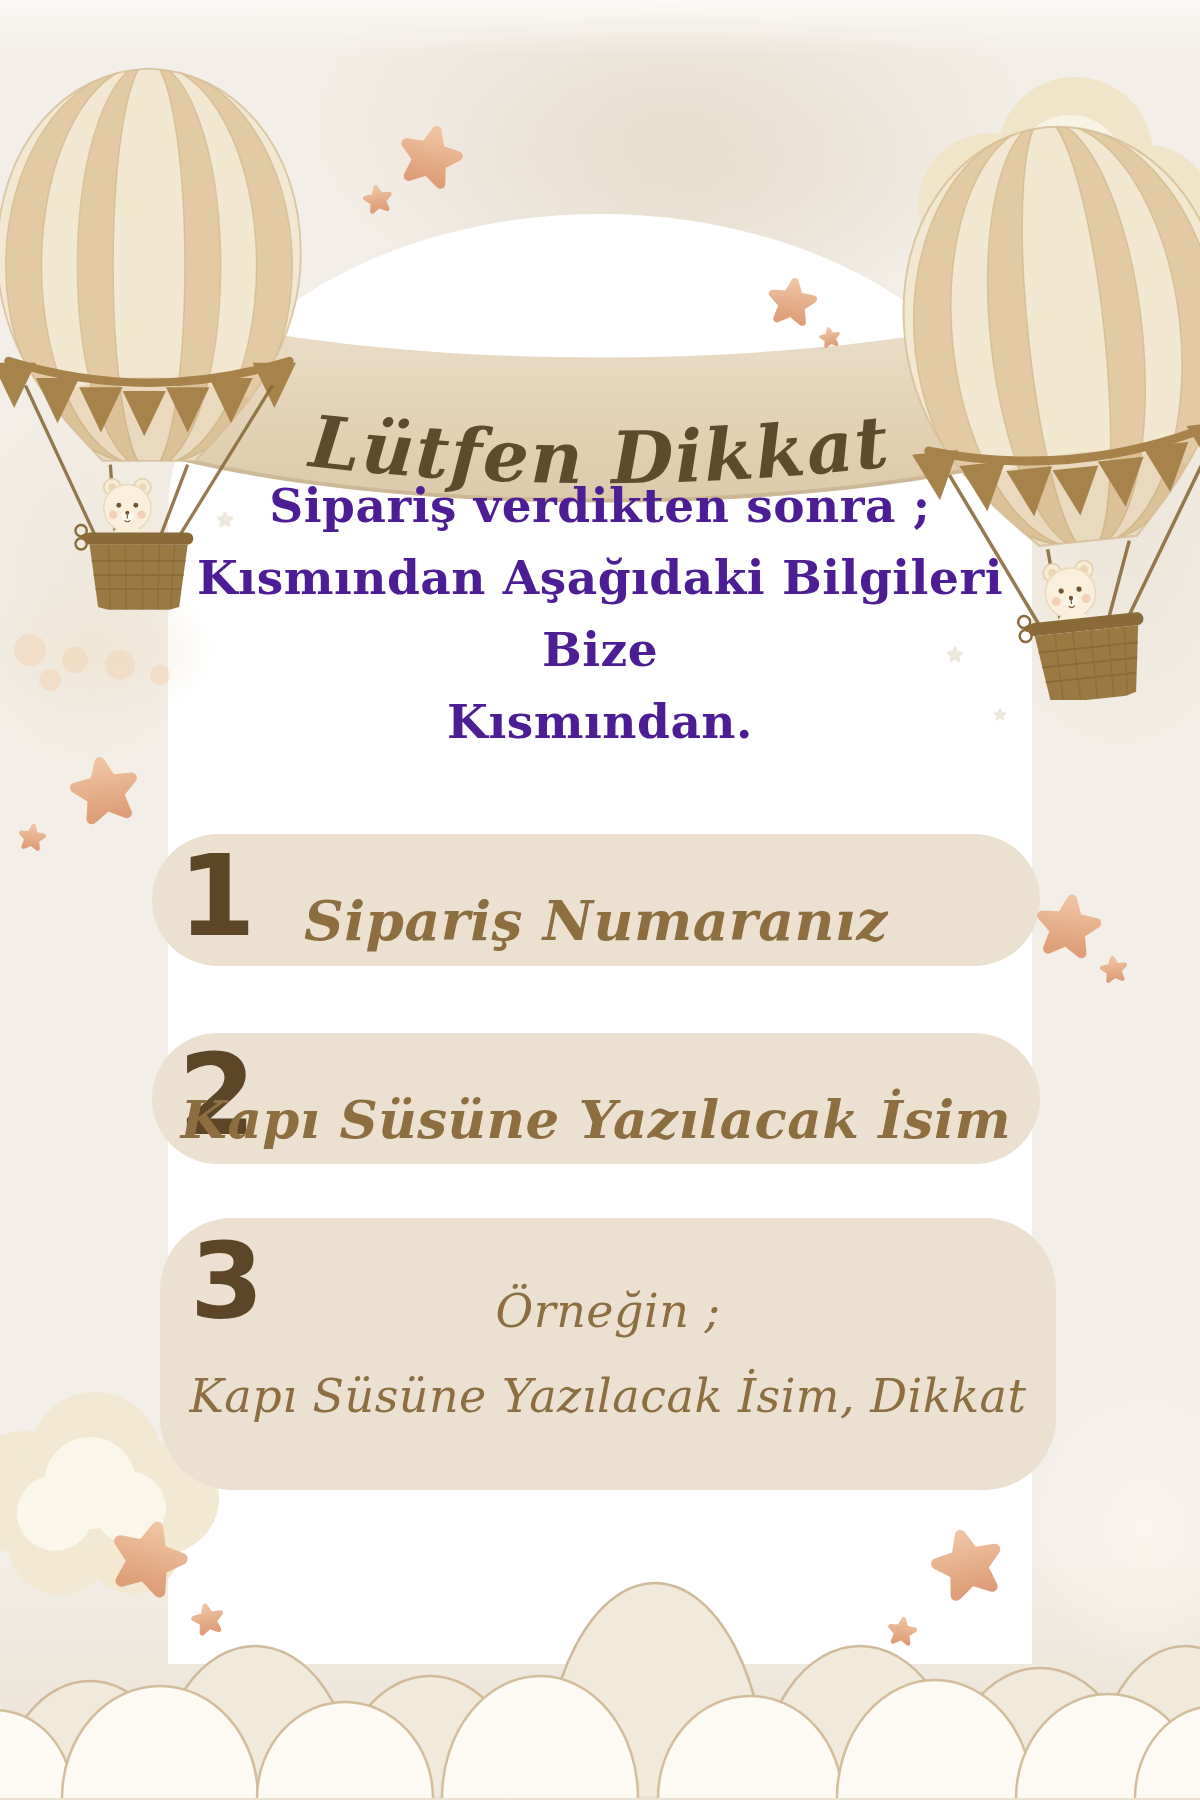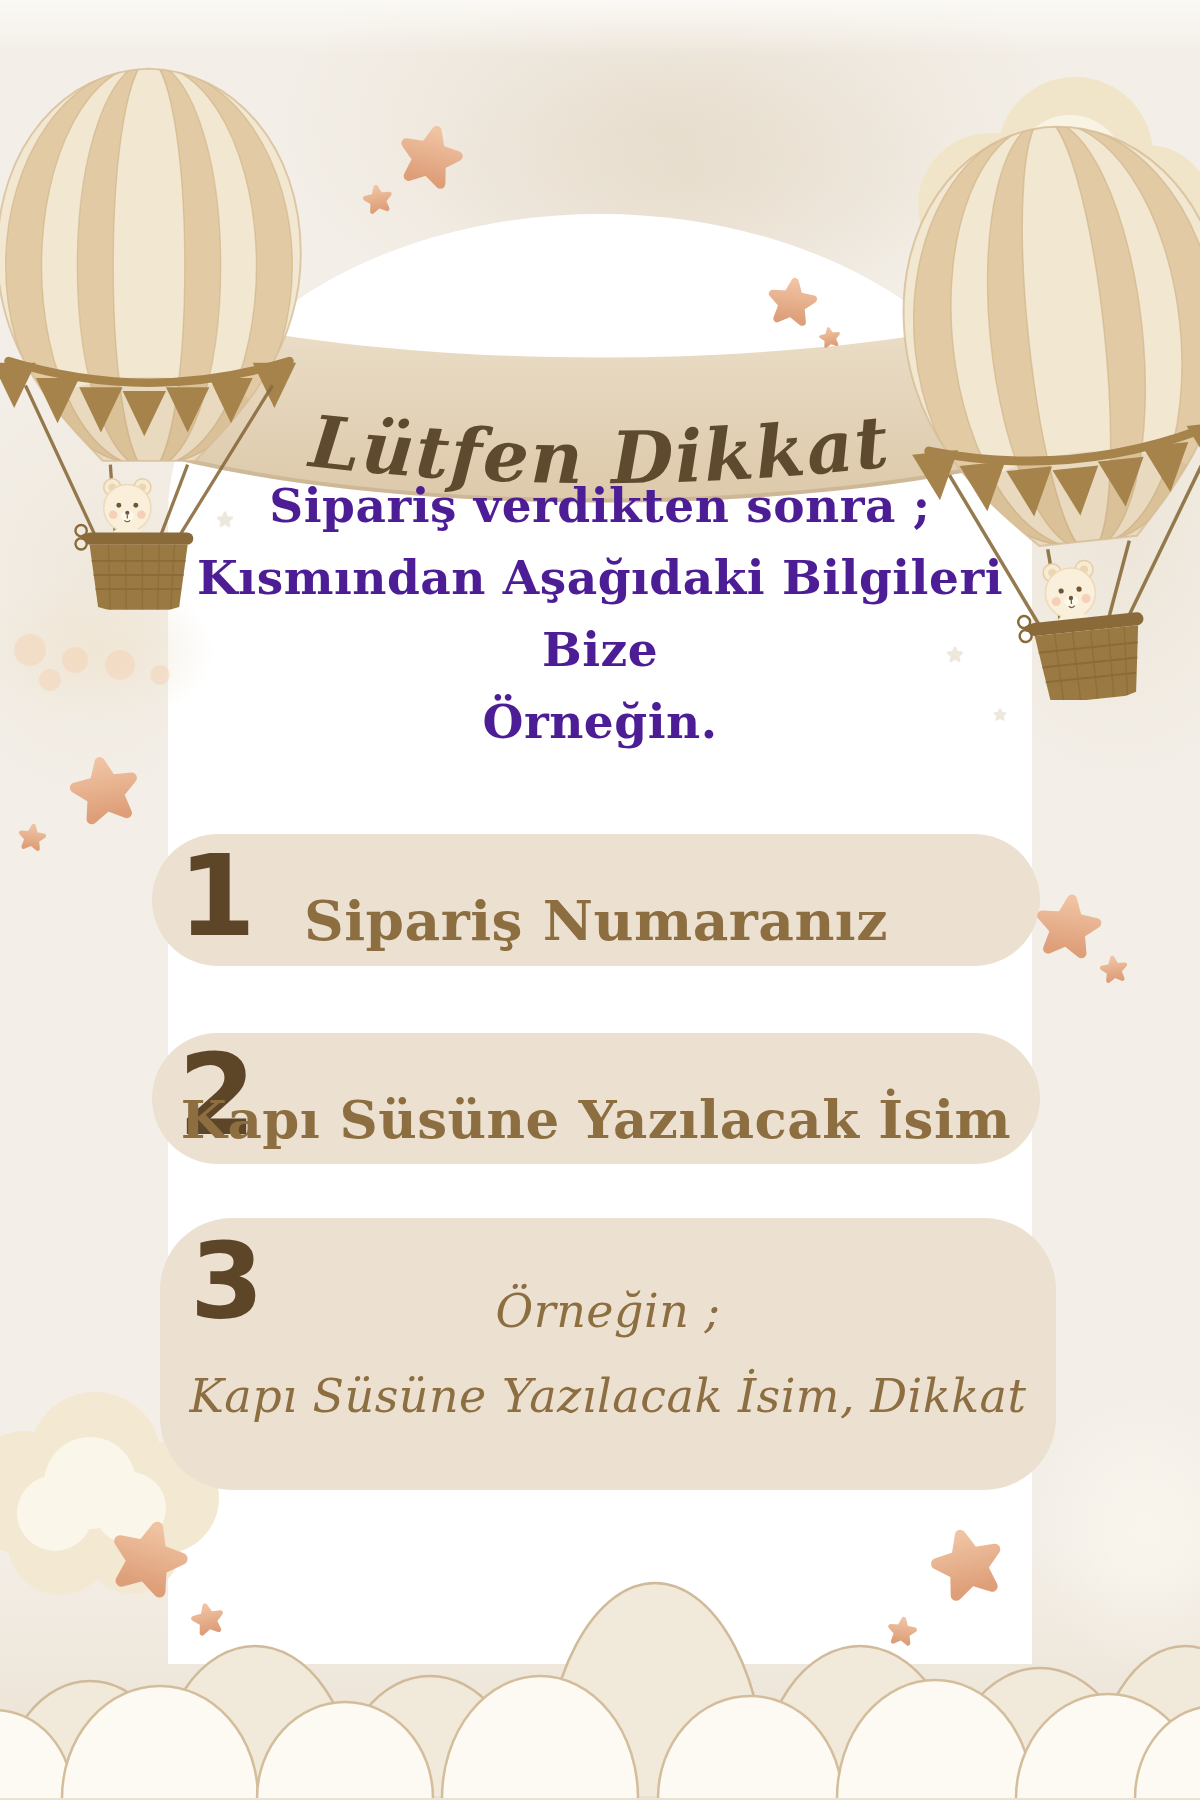--- a/index.html
+++ b/index.html
@@ -35,21 +35,21 @@
   .step-2{left:152px;top:1033px;width:888px;height:131px;border-radius:66px;}
   .step-3{left:160px;top:1218px;width:896px;height:272px;border-radius:72px;}
   .step-number{
     position:absolute;color:#5d4628;font-weight:700;
     font-family:"DejaVu Sans",sans-serif;
   }
   .step-1 .step-number,.step-2 .step-number{left:26px;top:50%;transform:translateY(-53%);font-size:112px;}
   .step-3 .step-number{left:30px;top:2px;font-size:106px;}
   .step-label{
     position:absolute;inset:0;display:flex;align-items:center;justify-content:center;
-    color:#8c6e41;font-weight:700;letter-spacing:.5px;margin-top:40px;
+    color:#8c6e41;font-style:italic;font-weight:700;letter-spacing:.5px;margin-top:40px;
   }
   .step-1 .step-label{font-size:55px;}
   .step-2 .step-label{font-size:53px;text-align:center;}
   .step-lines{
     position:absolute;inset:0;display:flex;flex-direction:column;align-items:center;justify-content:center;
     color:#8c6e41;font-style:italic;font-weight:400;font-size:46px;line-height:85px;letter-spacing:.5px;
   }
   .title-svg{position:absolute;left:0;top:0;width:1200px;height:1800px;pointer-events:none;}
   .title-text{
     font-family:"DejaVu Serif",serif;font-style:italic;font-weight:700;
@@ -195,21 +195,21 @@
   <svg class="title-svg" viewBox="0 0 1200 1800">
     <path id="title-curve" d="M170,446 Q600,520 1030,446" fill="none"></path>
     <text class="title-text">
       <textPath href="#title-curve" xlink:href="#title-curve" startOffset="50%" text-anchor="middle">Lütfen Dikkat</textPath>
     </text>
   </svg>
 
   <div class="intro">
     <div>Sipariş verdikten sonra ;</div>
     <div>Kısmından Aşağıdaki Bilgileri Bize</div>
-    <div>Örneğin.</div>
+    <div>Kısmından.</div>
   </div>
 
   <div class="step step-1">
     <span class="step-number">1</span>
     <span class="step-label">Sipariş Numaranız</span>
   </div>
 
   <div class="step step-2">
     <span class="step-number">2</span>
     <span class="step-label">Kapı Süsüne Yazılacak İsim</span>

